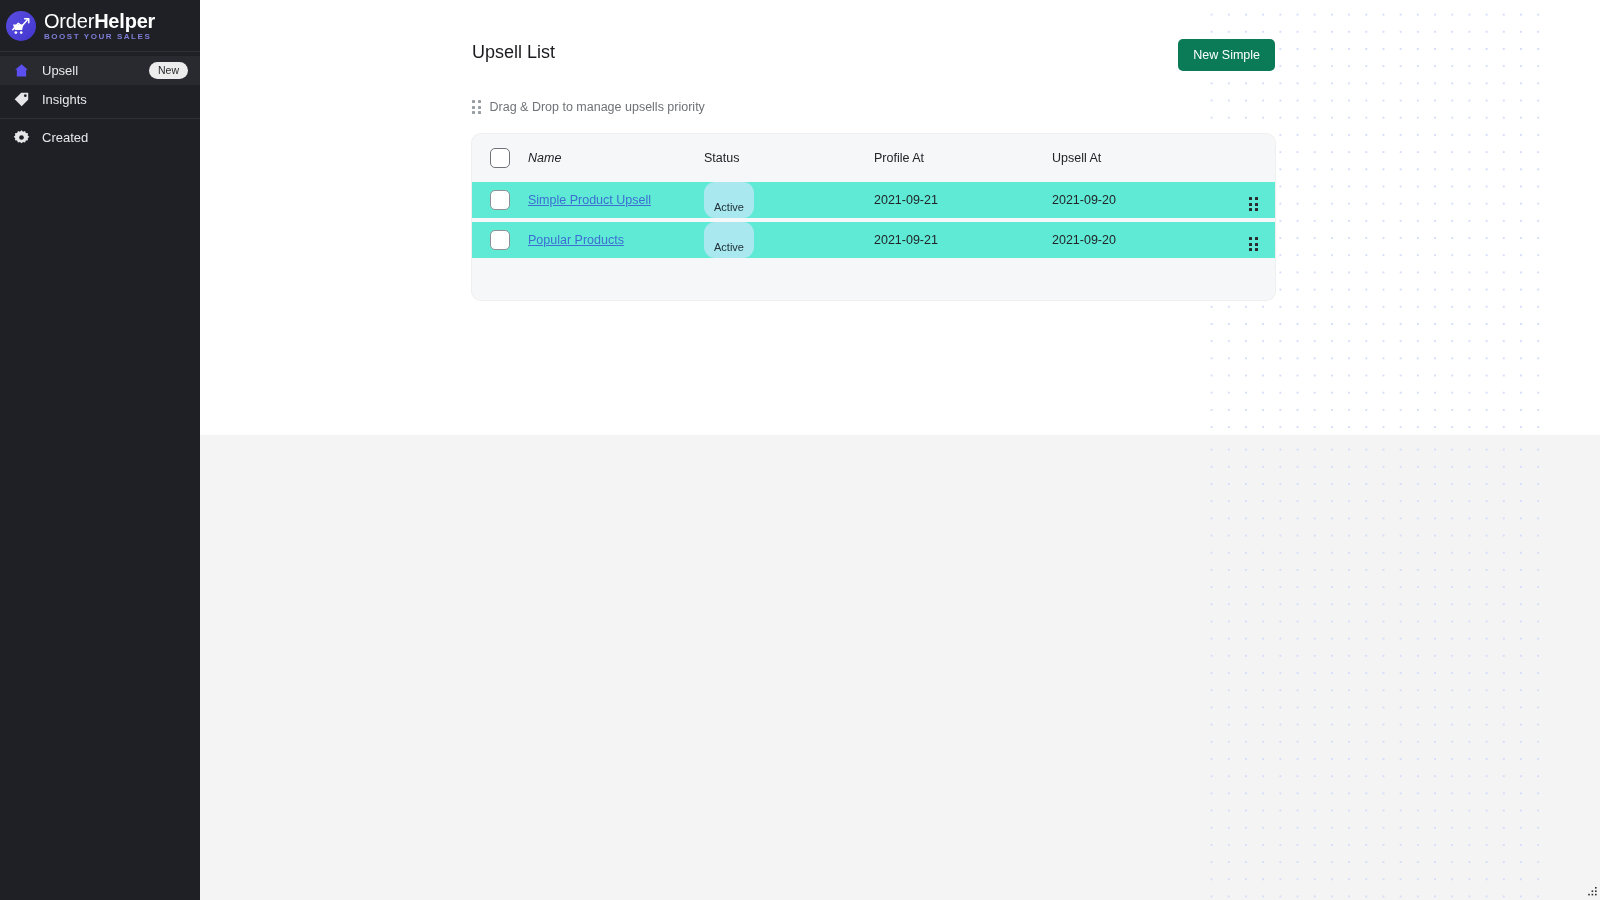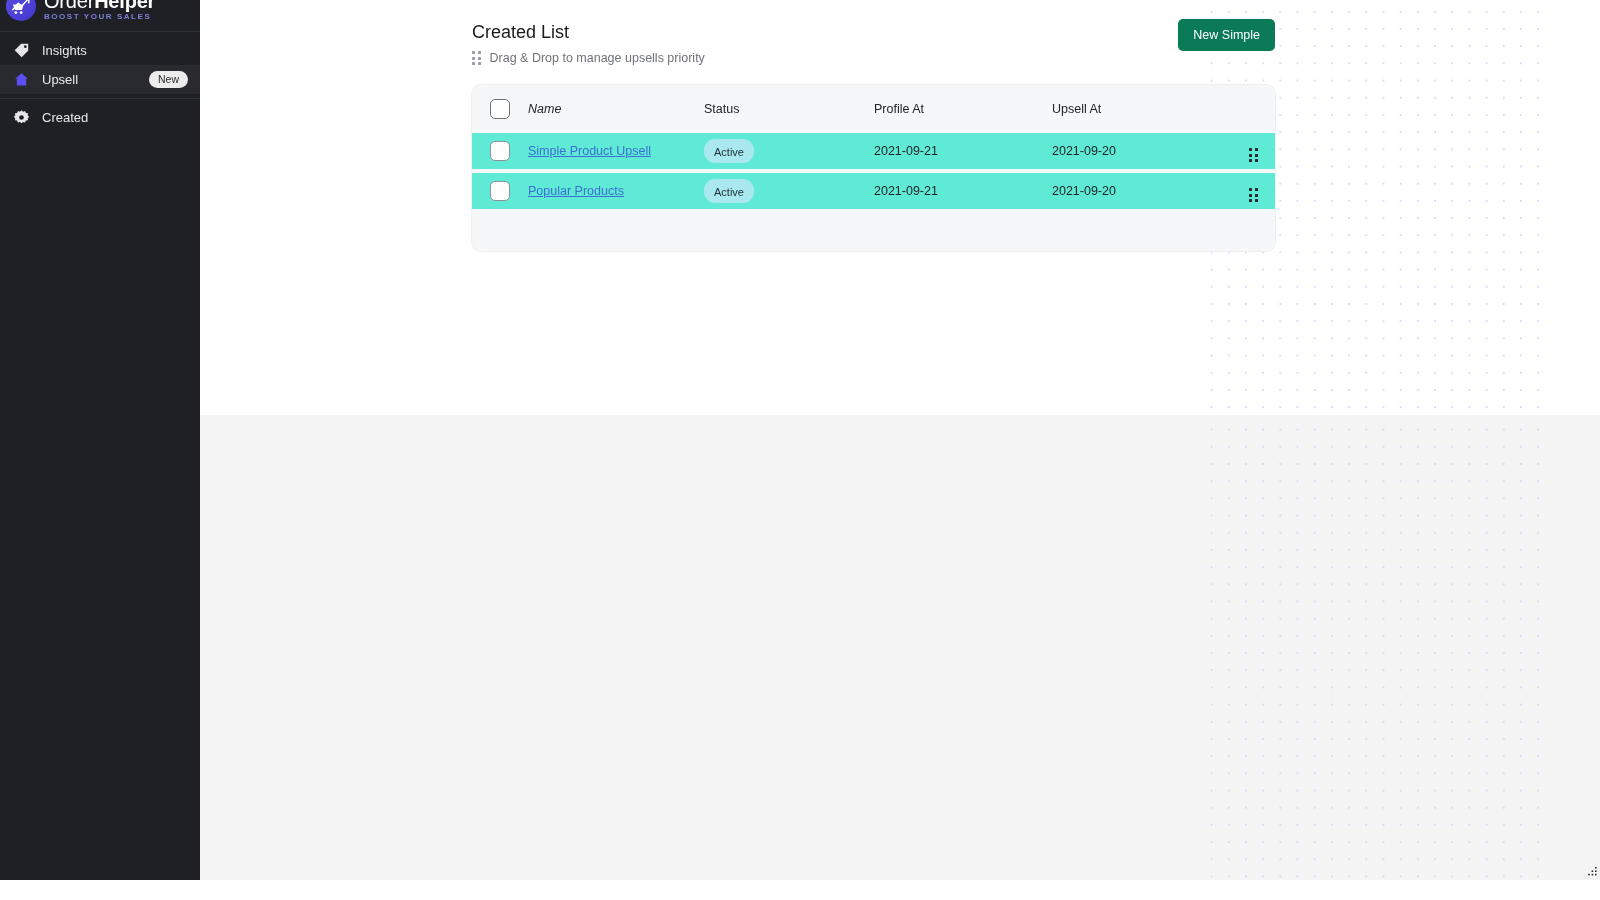--- a/index.html
+++ b/index.html
@@ -3,21 +3,21 @@
 <meta charset="utf-8">
 <style>
   * { box-sizing: border-box; margin: 0; padding: 0; }
   html, body {
     width: 1600px; height: 900px;
     font-family: "Liberation Sans", sans-serif;
     background: #ffffff;
     overflow: hidden;
   }
 
-  .app { position: relative; width: 1600px; height: 860px; display: flex; align-items: center; }
+  .app { position: relative; width: 1600px; height: 860px; display: flex; }
 
   
   .sidebar {
     width: 200px; height: 900px;
     background: #1f2025;
     flex: 0 0 200px;
     position: relative;
     z-index: 5;
   }
   .logo-row {
@@ -127,20 +127,21 @@
     border: none; border-radius: 5px;
     font-family: "Liberation Sans", sans-serif;
     font-size: 12.5px; font-weight: 400;
     padding: 9px 15px; cursor: pointer;
     white-space: nowrap;
     margin-top: -3px;
   }
 
   .drag-hint {
     display: flex; align-items: center;
+    margin-top: 29px;
   }
   .drag-hint .hint-text {
     font-size: 12.5px; color: #6f7278;
     margin-left: 9px;
   }
 
   .dots-handle {
     display: inline-grid;
     grid-template-columns: repeat(2, 3px);
     grid-template-rows: repeat(3, 3px);
@@ -201,21 +202,21 @@
 
   .row-link {
     color: #3d6fd3; text-decoration: underline;
     font-size: 12.5px; cursor: pointer;
   }
   .badge {
     display: inline-block;
     background: #a9e8ef; color: #21323a;
     border-radius: 11px;
     font-size: 11px;
-    padding: 8px 10px 5px;
+    padding: 20px 10px 5px;
     line-height: 1;
   }
   .date { font-size: 12.5px; color: #22242a; }
   .drag-cell { text-align: center; }
   .card-foot { height: 42px; background: #f6f7f8; }
 
   .resize-grip {
     position: absolute; right: 2px; bottom: 2px;
     width: 13px; height: 13px; z-index: 9;
   }
@@ -237,37 +238,37 @@
           <circle cx="12.2" cy="19.2" r="1.5" fill="#ffffff"></circle>
         </svg>
       </div>
       <div class="logo-text">
         <div class="logo-title"><span>Order</span><b>Helper</b></div>
         <div class="logo-sub">BOOST YOUR SALES</div>
       </div>
     </div>
 
     <nav class="nav-group">
+      <div class="nav-item active">
+        <span class="nav-icon">
+          <svg width="17" height="17" viewBox="0 0 24 24" aria-hidden="true">
+            <path d="M12 3.2 L21 11 H18.6 V20.4 H5.4 V11 H3 Z" fill="#5b4ff0"></path>
+          </svg>
+        </span>
+        <span class="nav-label">Upsell</span>
+        <span class="nav-badge">New</span>
+      </div>
       <div class="nav-item">
         <span class="nav-icon">
           <svg width="17" height="17" viewBox="0 0 24 24" aria-hidden="true">
             <path d="M11.6 2.6 H21.4 V12.4 L12.2 21.6 L2.4 11.8 Z" fill="#e6e6e8"></path>
             <circle cx="17.4" cy="6.6" r="1.9" fill="#1f2025"></circle>
           </svg>
         </span>
         <span class="nav-label">Insights</span>
-      </div>
-      <div class="nav-item active">
-        <span class="nav-icon">
-          <svg width="17" height="17" viewBox="0 0 24 24" aria-hidden="true">
-            <path d="M12 3.2 L21 11 H18.6 V20.4 H5.4 V11 H3 Z" fill="#5b4ff0"></path>
-          </svg>
-        </span>
-        <span class="nav-label">Upsell</span>
-        <span class="nav-badge">New</span>
       </div>
     </nav>
 
     <nav class="nav-group">
       <div class="nav-item">
         <span class="nav-icon">
           <svg width="17" height="17" viewBox="0 0 24 24" aria-hidden="true">
             <path d="M12 1.8 l2.2 2.0 2.8 -1.0 1.2 2.8 3.0 0.4 -0.4 3.0 2.2 2.0 -2.2 2.0 0.4 3.0 -3.0 0.4 -1.2 2.8 -2.8 -1.0 -2.2 2.0 -2.2 -2.0 -2.8 1.0 -1.2 -2.8 -3.0 -0.4 0.4 -3.0 -2.2 -2.0 2.2 -2.0 -0.4 -3.0 3.0 -0.4 1.2 -2.8 2.8 1.0 Z" fill="#e6e6e8"></path>
             <circle cx="12" cy="12" r="3.3" fill="#1f2025"></circle>
           </svg>
@@ -279,21 +280,21 @@
 
   <main class="main">
     <div class="dot-layer"></div>
     <div class="gray-band">
       <div class="dots2"></div>
     </div>
 
     <div class="content">
 
       <div class="page-head">
-        <h1 class="page-title">Created List</h1>
+        <h1 class="page-title">Upsell List</h1>
         <button class="btn-primary">New Simple</button>
       </div>
 
       <div class="drag-hint">
         <span class="dots-handle">
             <i></i>
             <i></i>
             <i></i>
             <i></i>
             <i></i>

